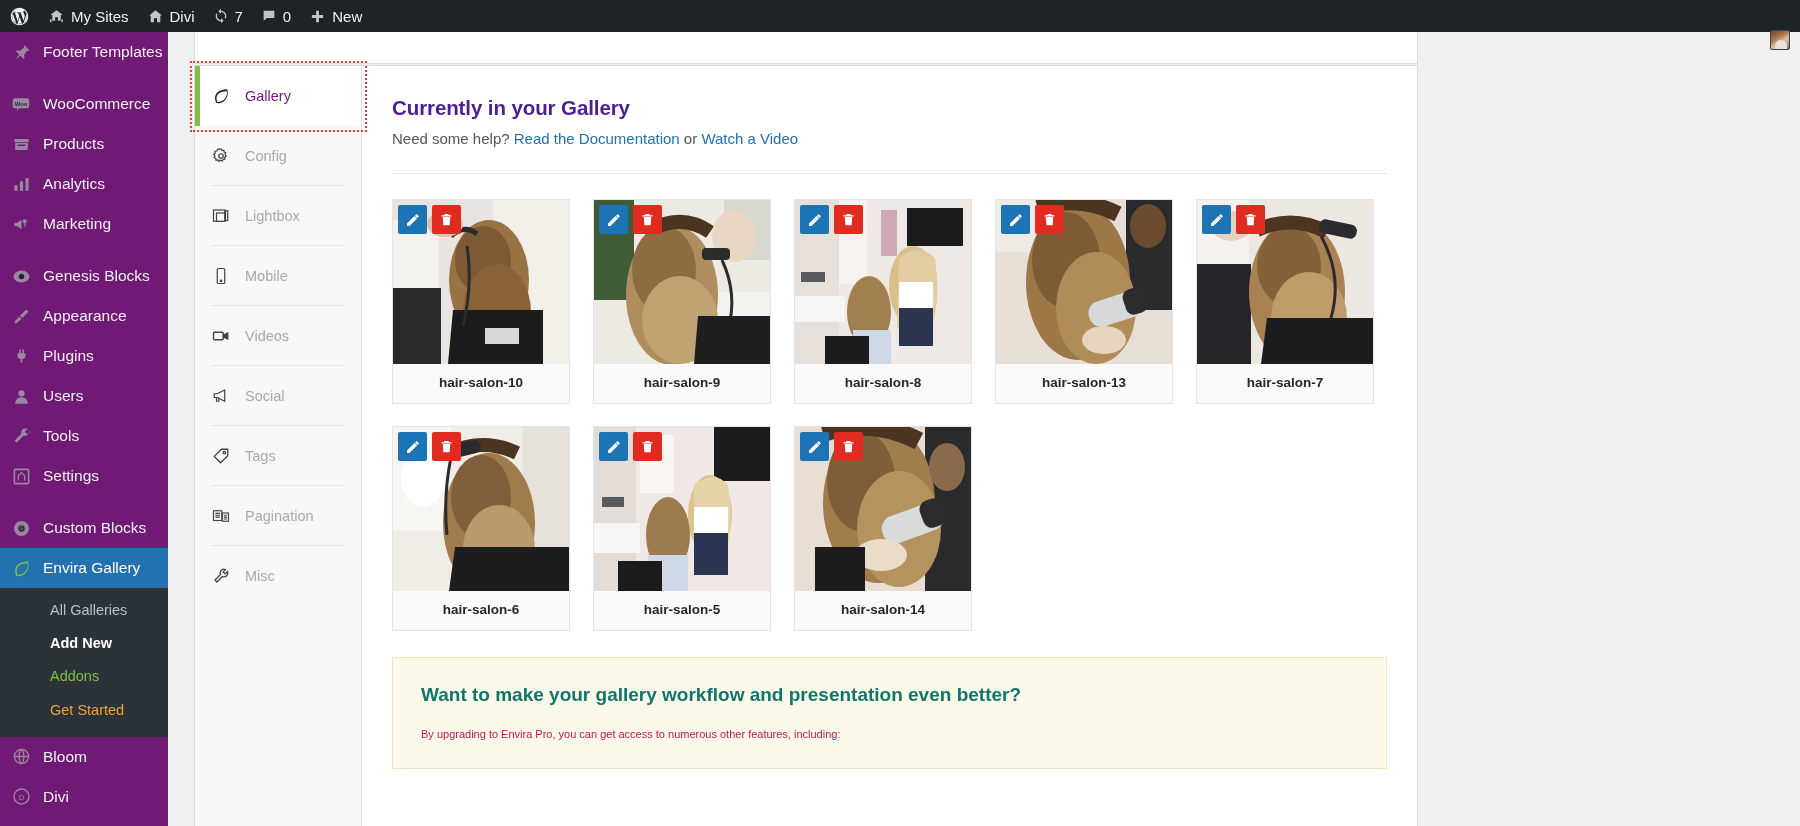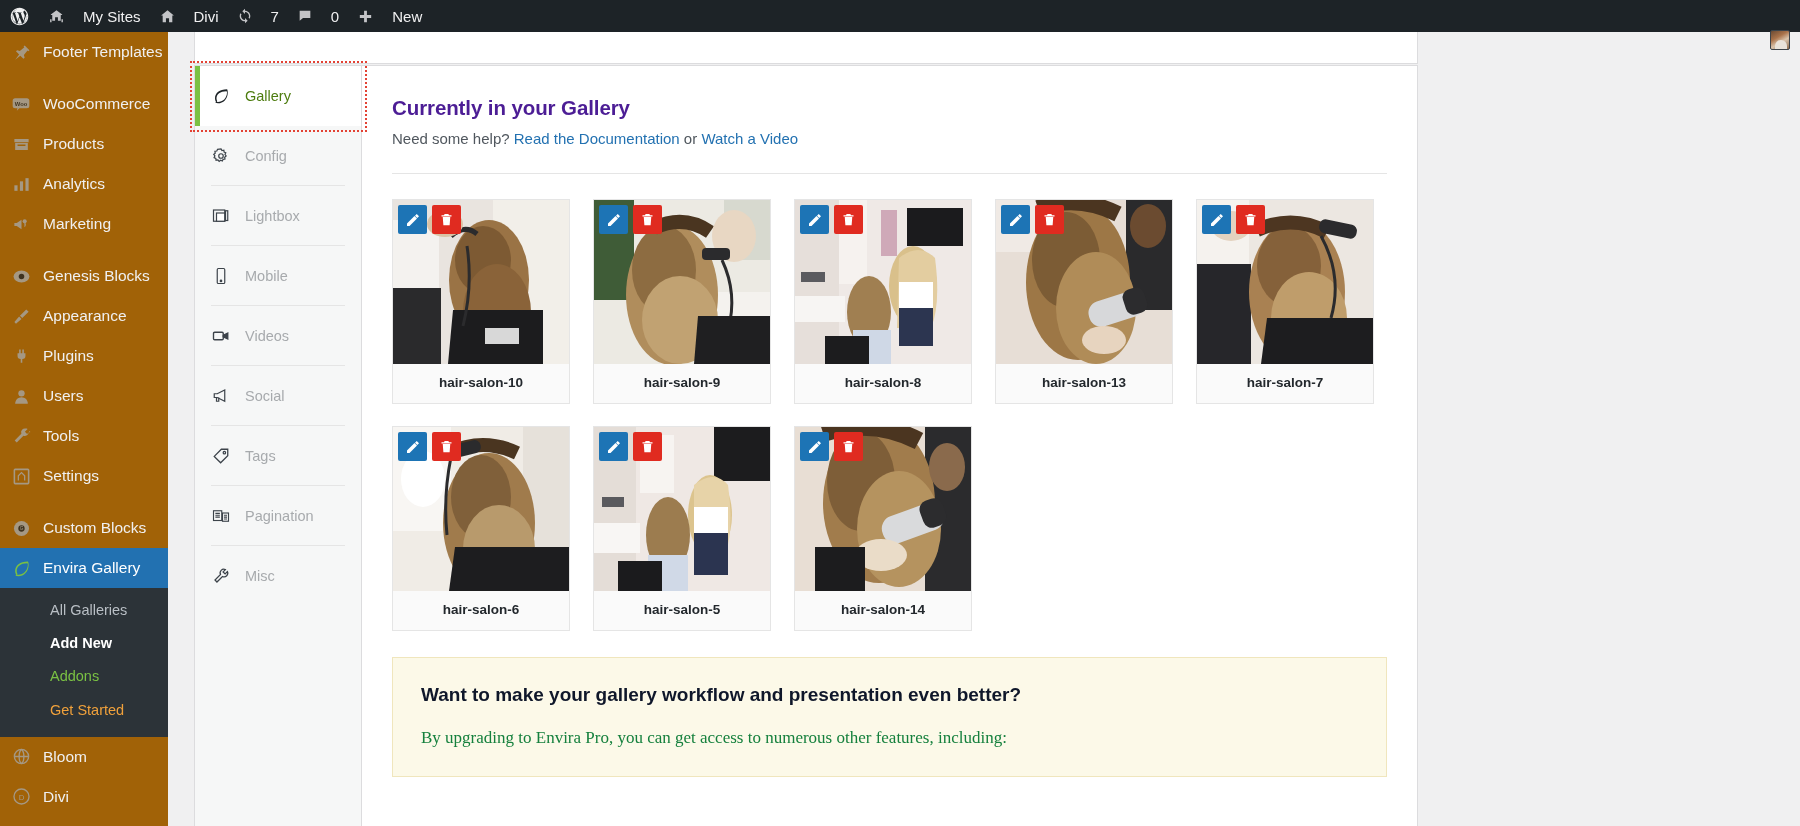--- a/index.html
+++ b/index.html
@@ -18,21 +18,21 @@
     background: #1d2327;
     display: flex; align-items: center;
     color: #f0f0f1;
     font-size: 15px;
     z-index: 50;
   }
   .ab-item {
     display: flex; align-items: center;
     height: 32px;
     padding: 0 9px;
-    gap: 18px;
+    gap: 6px;
     color: #f0f0f1;
     white-space: nowrap;
   }
   .ab-item .abtxt { font-size: 15px; line-height: 1; }
   .ab-spacer { flex: 1; }
   .ab-right { display: flex; align-items: center; padding-right: 10px; gap: 8px; margin-top: 48px; }
   .ab-right .abtxt { font-size: 15px; }
   .avatar {
     width: 20px; height: 20px; border-radius: 2px;
     background: linear-gradient(150deg,#6b4a33 0%, #a9724a 35%, #d9c4ad 60%, #8c6a4e 100%);
@@ -46,21 +46,21 @@
   }
 
   
   .wp-logo { width: 21px; height: 21px; }
   .ico { display: inline-flex; align-items: center; justify-content: center; flex: none; }
 
   
   #sidebar {
     position: absolute; top: 32px; left: 0;
     width: 168px; height: 794px;
-    background: #a16207;
+    background: #701a75;
     color: #f0f0f1;
     overflow: hidden;
   }
   .menu-item {
     display: flex; align-items: center;
     height: 40px;
     padding-left: 10px;
     gap: 11px;
     font-size: 15.5px;
     color: #f0f0f1;
@@ -138,21 +138,21 @@
     background: transparent;
   }
   .tab .t-ico { width: 20px; height: 20px; display:flex; align-items:center; justify-content:center; flex:none; }
   .tab:not(:last-child)::after {
     content:"";
     position:absolute; left: 16px; right: 16px; bottom: 0;
     height: 1px; background: #e5e5e5;
   }
   .tab.active {
     background: #fff;
-    color: #4d7c0f;
+    color: #701a75;
     font-weight: 400;
     border-left: 5px solid #7ac143;
     padding-left: 11px;
     margin-left: 0;
   }
   .tab.active::after { display: none; }
   
   .focus-ring {
     position: absolute;
     top: -5px; left: -5px;
@@ -233,27 +233,26 @@
   
   .upsell {
     margin-top: 26px;
     background: #fcf9e8;
     border: 1px solid #f0e6bd;
     padding: 26px 28px 28px;
   }
   .upsell h3 {
     font-size: 19px;
     font-weight: 700;
-    color: #0f172a;
+    color: #0f766e;
   }
   .upsell p {
     margin-top: 22px;
-    font-size: 17px;
-    color: #15803d;
-    font-family: Liberation Serif, serif;
+    font-size: 11px;
+    color: #be185d;
   }
 
   
   .right-bg { position:absolute; top:0; right:0; width: 372px; height: 794px; background:#f0f0f1; }
 </style>
 </head>
 <body>
 
 <div id="adminbar">
 

